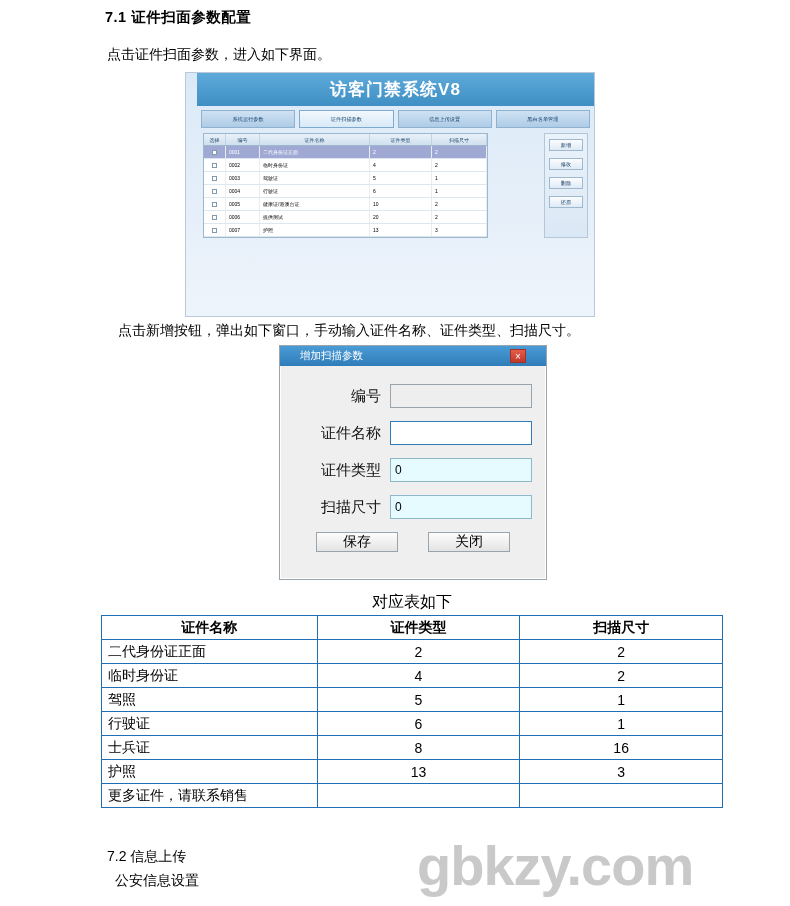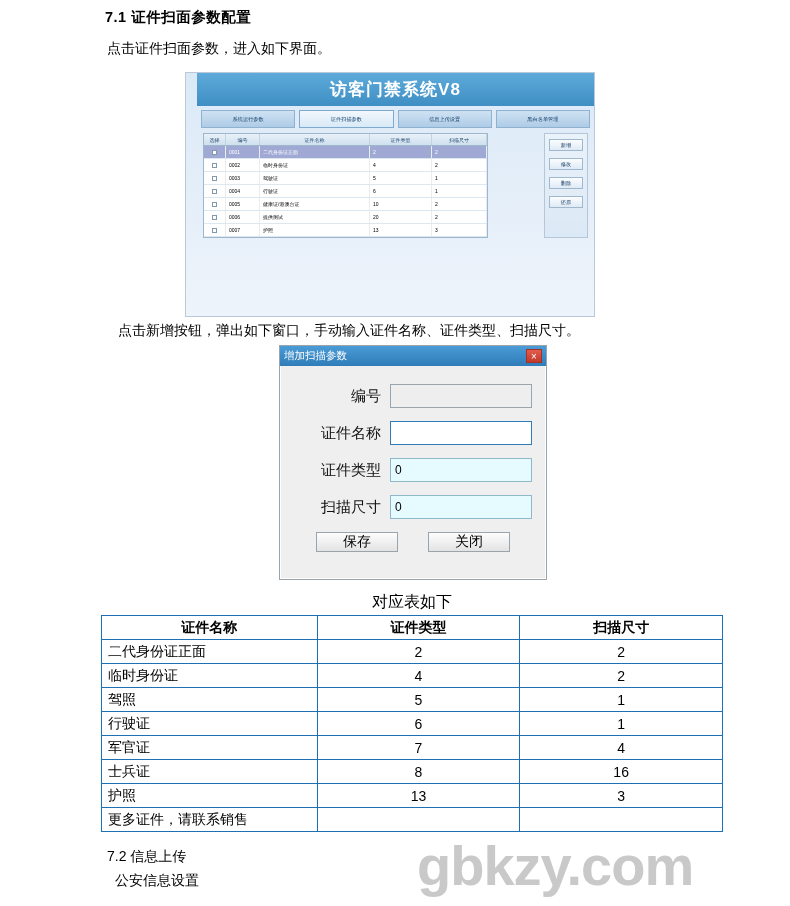--- a/index.html
+++ b/index.html
@@ -12,21 +12,21 @@
     overflow: hidden;
   }
   .page { position: relative; width: 790px; height: 906px; margin-left: 17px; }
 
   
   .h-title {
     position: absolute; left: 88px; top: 8px;
     font-size: 14.5px; font-weight: bold; letter-spacing: .5px;
   }
   .para1 {
-    position: absolute; left: 90px; top: 40px;
+    position: absolute; left: 90px; top: 46px;
     font-size: 14px;
   }
   .para2 {
     position: absolute; left: 101px; top: 322px;
     font-size: 14px;
   }
   .caption-center {
     position: absolute; left: 0; top: 592px; width: 790px;
     text-align: center; font-size: 16px; font-family: Liberation Mono, monospace;
   }
@@ -119,21 +119,21 @@
 
   
   .dlg {
     position: absolute; left: 262px; top: 345px;
     width: 268px; height: 235px;
     background: #efefef; border: 1px solid #9aa4ad;
     box-shadow: 0 0 0 1px #ffffff inset;
   }
   .dlg-bar {
     height: 20px; background: linear-gradient(#4a9bd6, #2f7cb8);
-    display: flex; align-items: center; padding: 0 4px;
+    display: flex; align-items: center; padding: 0 20px;
     color: #fff; font-size: 10.5px;
   }
   .dlg-close {
     margin-left: auto; width: 16px; height: 14px;
     background: linear-gradient(#e55b4b, #c0392b);
     color: #fff; font-size: 10px; line-height: 14px; text-align: center;
     border: 1px solid #a33226;
   }
   .dlg-body { padding: 18px 14px 0 14px; }
   .frow {
@@ -332,25 +332,20 @@
         <td class="name">驾照</td>
         <td class="num">5</td>
         <td class="num">1</td>
       </tr>
       <tr>
         <td class="name">行驶证</td>
         <td class="num">6</td>
         <td class="num">1</td>
       </tr>
       <tr>
-        <td class="name">军官证</td>
-        <td class="num">7</td>
-        <td class="num">4</td>
-      </tr>
-      <tr>
         <td class="name">士兵证</td>
         <td class="num">8</td>
         <td class="num">16</td>
       </tr>
       <tr>
         <td class="name">护照</td>
         <td class="num">13</td>
         <td class="num">3</td>
       </tr>
       <tr>

